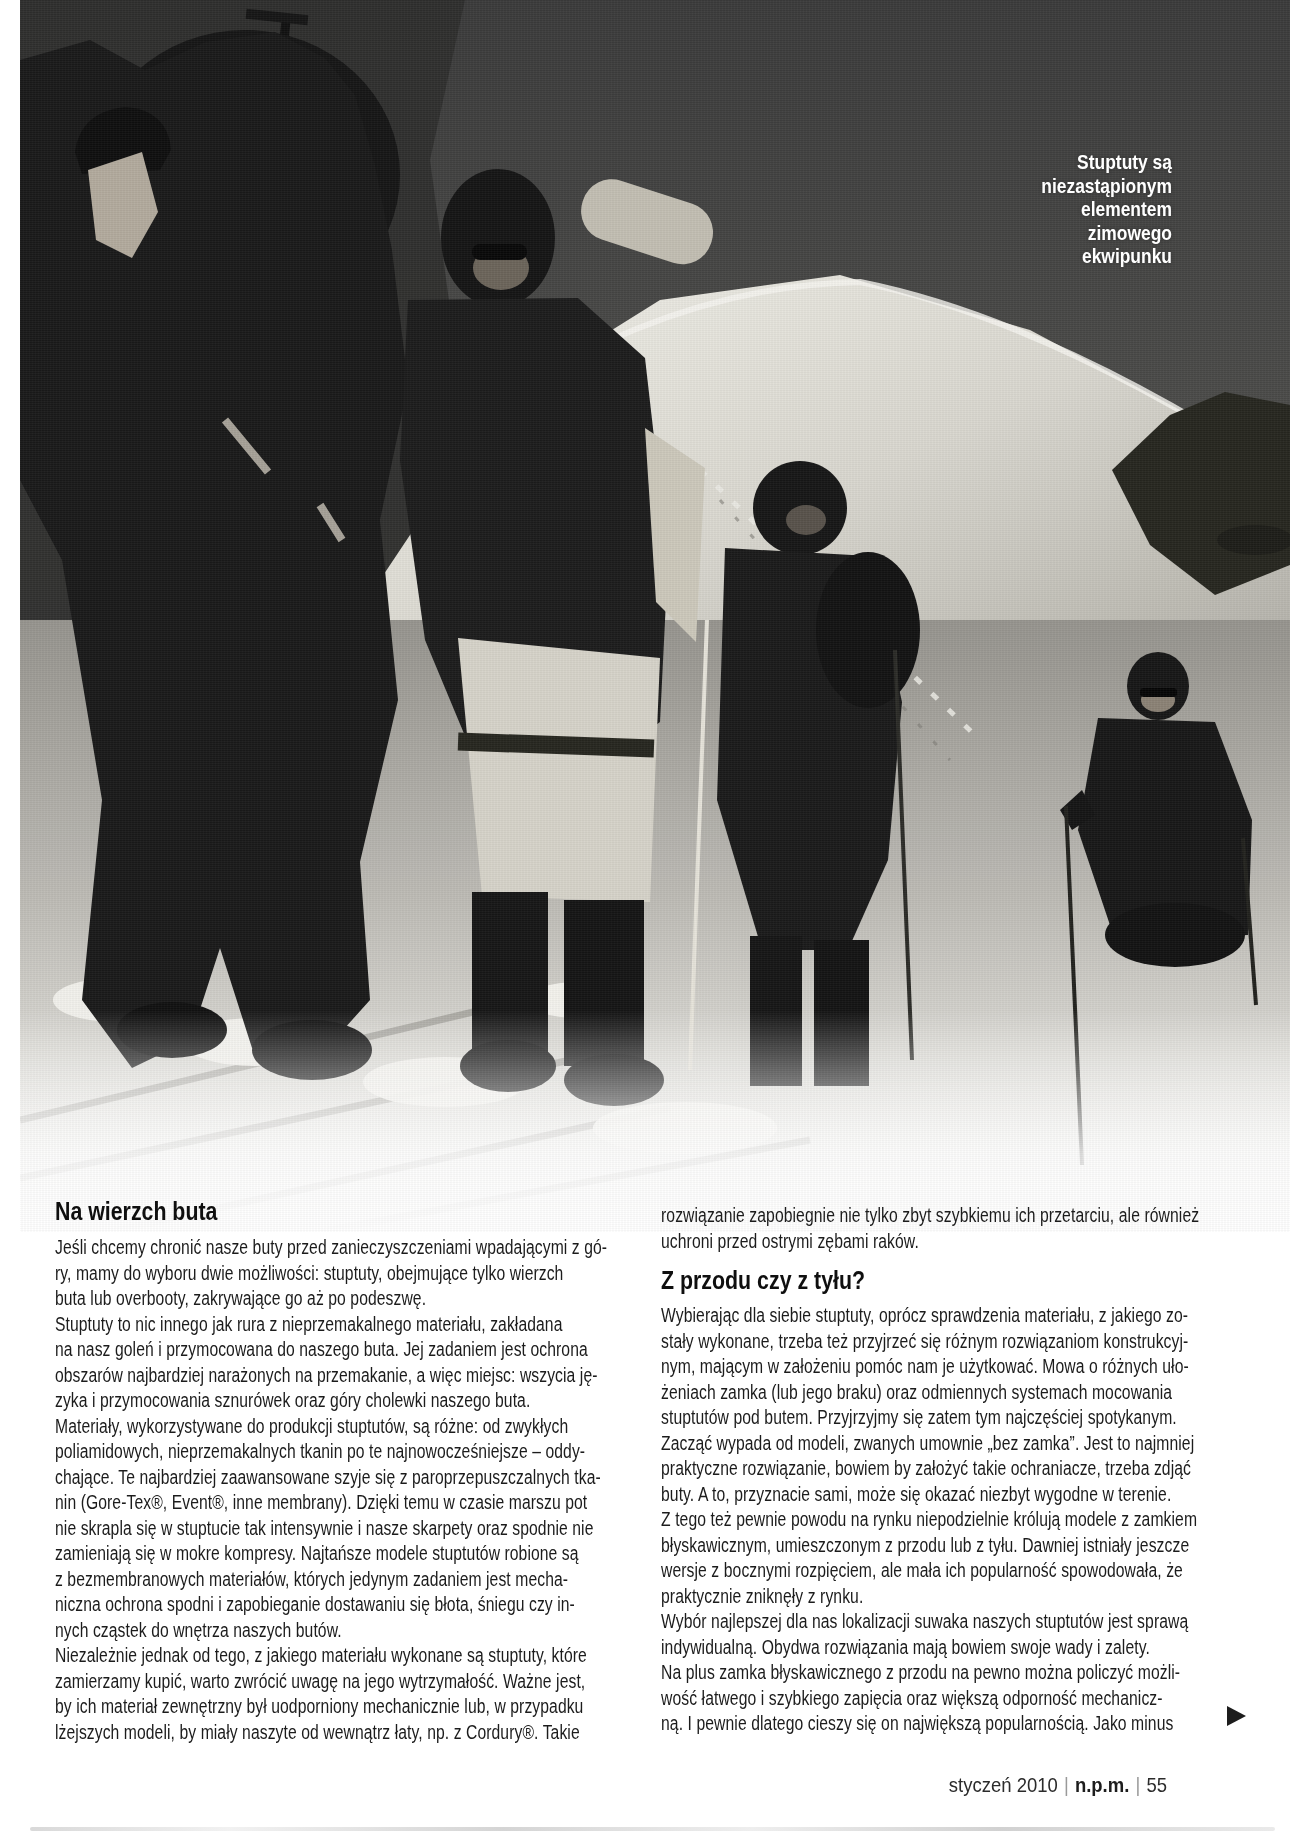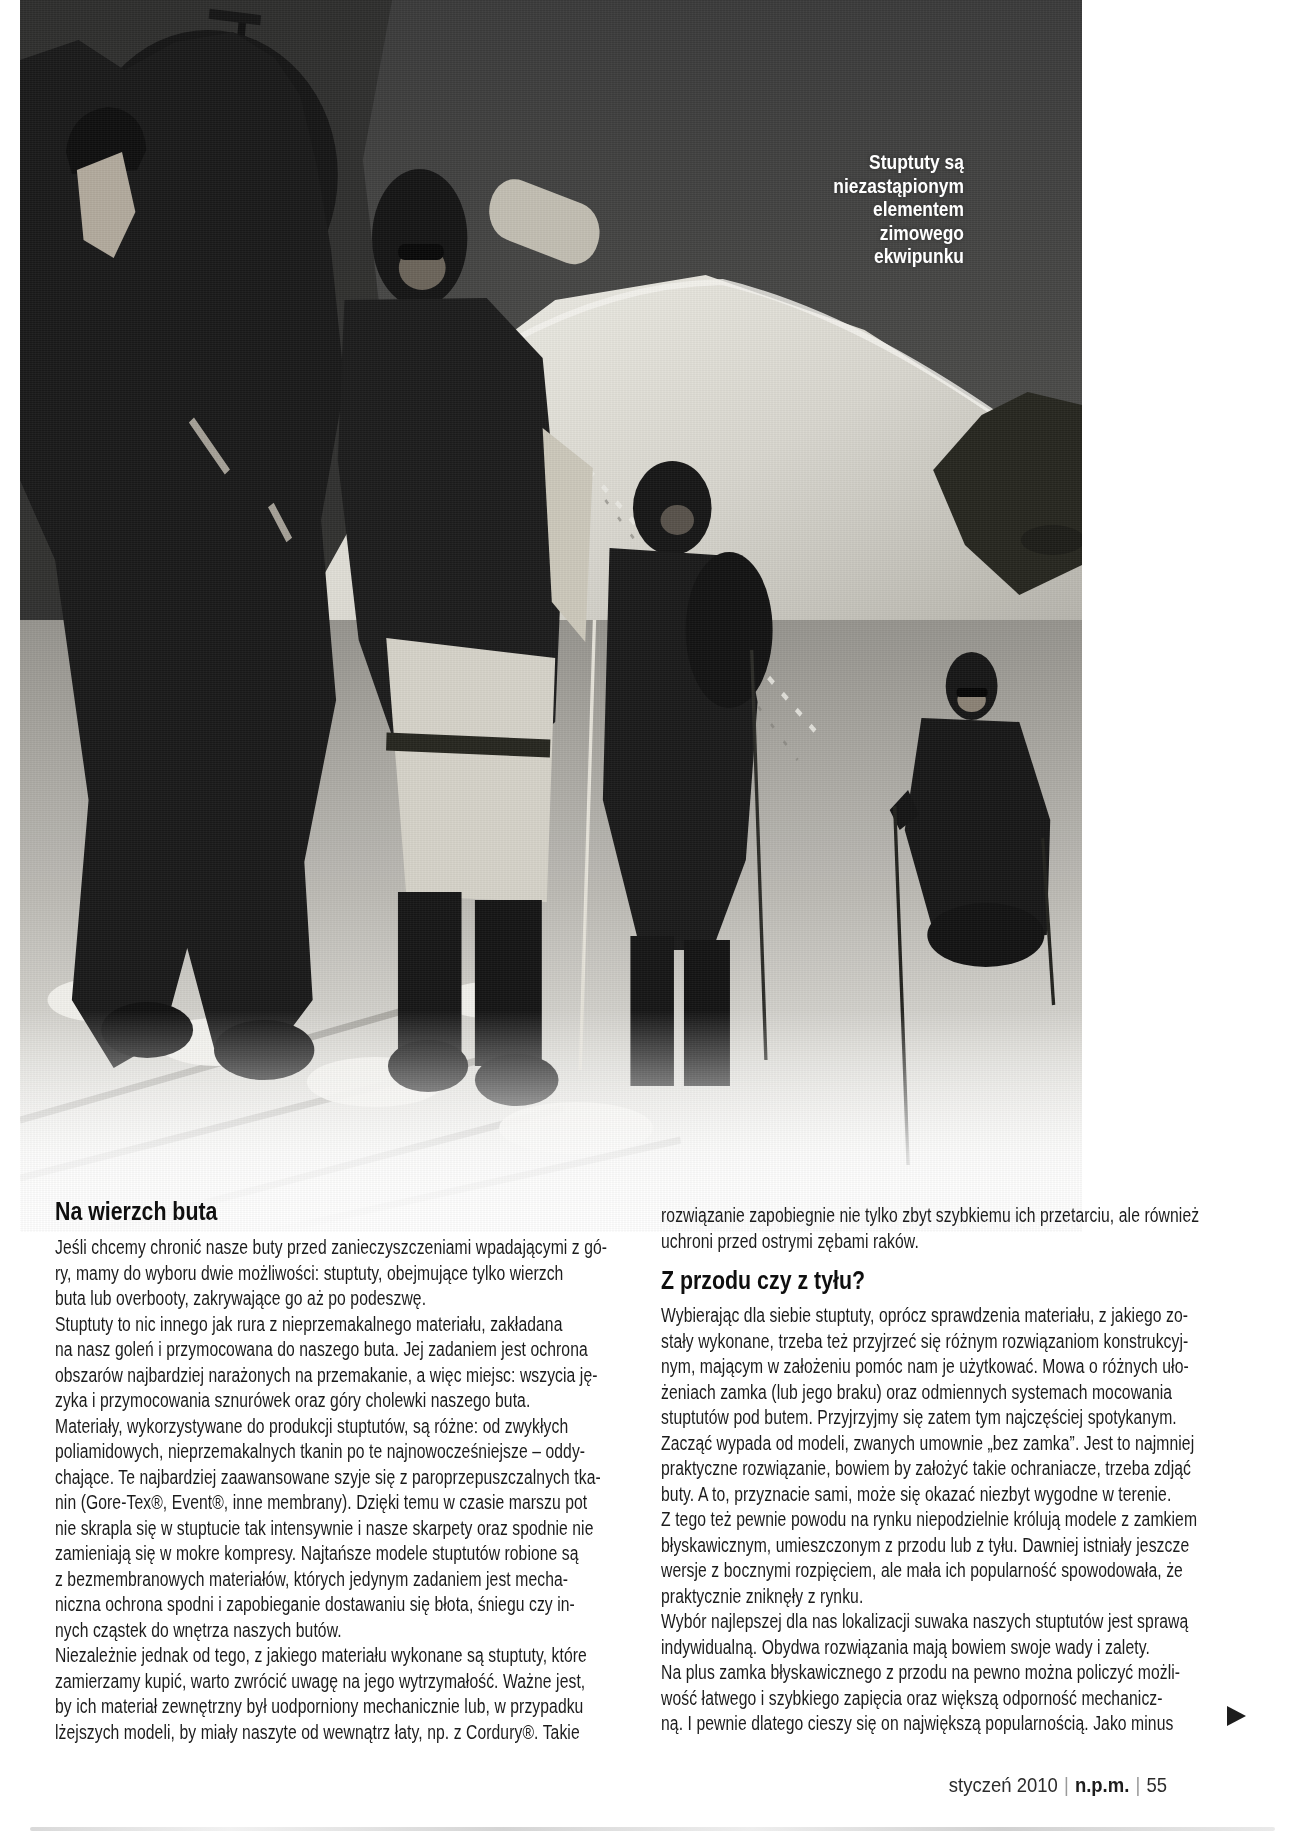--- a/index.html
+++ b/index.html
@@ -2,21 +2,21 @@
 <html><head>
 <meta charset="utf-8">
 <style>
   html,body { margin:0; padding:0; background:#ffffff; }
   .page {
     position:relative; width:1300px; height:1838px; background:#ffffff;
     font-family:"Liberation Sans", sans-serif; overflow:hidden;
   }
   
   .photo {
-    position:absolute; left:20px; top:0; width:1062px; height:1232px;
+    position:absolute; left:20px; top:0; width:1270px; height:1232px;
     background:#d946ef;
     text-decoration:underline;
   }
   .photo svg { position:absolute; left:0; top:0; width:100%; height:100%; }
   .photo .grain {
     content:""; position:absolute; left:0; top:0; right:0; bottom:0; pointer-events:none;
     background:
       repeating-linear-gradient(0deg, rgba(255,255,255,.03) 0 1px, rgba(0,0,0,.025) 1px 2px),
       repeating-linear-gradient(90deg, rgba(255,255,255,.02) 0 1px, rgba(0,0,0,.02) 1px 3px);
   }

